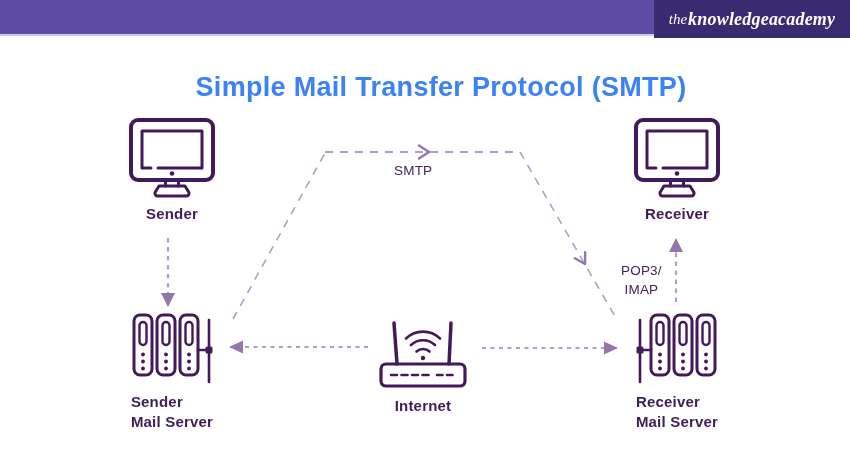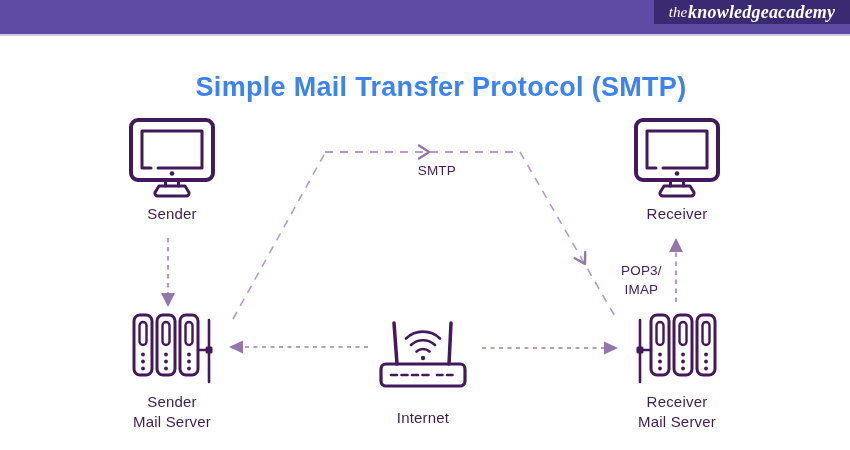--- a/index.html
+++ b/index.html
@@ -1,47 +1,47 @@
 <!DOCTYPE html>
 <html><head>
 <meta charset="utf-8">
 <style>
   html,body{margin:0;padding:0;}
   .page{position:relative;width:850px;height:450px;background:#ffffff;overflow:hidden;
         font-family:"Liberation Sans",sans-serif;}
   
   .topbar{position:absolute;top:0;left:0;width:850px;height:34px;background:#5d4ba4;}
   .topbar-line{position:absolute;top:34px;left:0;width:850px;height:2px;background:#cfc9ea;}
-  .logo-box{position:absolute;top:0;right:0;width:196px;height:24px;background:#3a2a71;
+  .logo-box{position:absolute;top:0;right:0;width:196px;height:38px;background:#3a2a71;
             display:flex;align-items:center;justify-content:center;color:#ffffff;
             font-family:"Liberation Serif",serif;font-size:18px;line-height:1;}
   .logo-the{font-style:italic;font-weight:400;font-size:15px;margin-right:1px;}
   .logo-main,.logo-suffix{font-weight:700;letter-spacing:.2px;font-style:italic;}
   
   .title{position:absolute;top:56px;left:0;width:850px;margin:16px;text-align:center;
          font-size:27px;font-weight:700;color:#3b82f6;letter-spacing:.3px;}
   
   .node{position:absolute;width:120px;display:flex;flex-direction:column;align-items:center;}
   .node svg{display:block;}
-  .node-label{margin-top:6px;font-size:15px;font-weight:400;color:#3f1d56;
-              line-height:20px;text-align:center;letter-spacing:.2px;}
+  .node-label{margin-top:6px;font-size:15px;font-weight:700;color:#3f1d56;
+              line-height:20px;letter-spacing:.2px;}
   .n-sender{left:112px;top:118px;}
   .n-receiver{left:617px;top:118px;}
   .n-sender-server{left:112px;top:312px;}
-  .n-internet{left:363px;top:312px;gap:12px;}
+  .n-internet{left:363px;top:312px;}
   .n-receiver-server{left:617px;top:312px;}
   .mirror{transform:scaleX(-1);}
   
   .arrows{position:absolute;top:0;left:0;width:850px;height:450px;pointer-events:none;}
   .dash{fill:none;stroke:#b29cca;}
   .head{fill:#9377ab;stroke:none;}
   .chev{fill:none;stroke:#9377ab;stroke-width:2.4;stroke-linecap:round;stroke-linejoin:round;}
   
   .flow-label{position:absolute;font-size:13.5px;font-weight:500;color:#45215f;letter-spacing:.2px;}
-  .fl-smtp{left:394px;top:163px;width:62px;text-align:right;}
+  .fl-smtp{left:394px;top:163px;width:62px;text-align:left;}
   .fl-pop3{left:621px;top:261px;line-height:19px;text-align:center;}
   
   .ic{stroke:#44195c;fill:none;stroke-linecap:round;stroke-linejoin:round;}
   .ic-fill{fill:#44195c;stroke:none;}
 </style>
 </head>
 <body>
 
 <div class="page">
 

